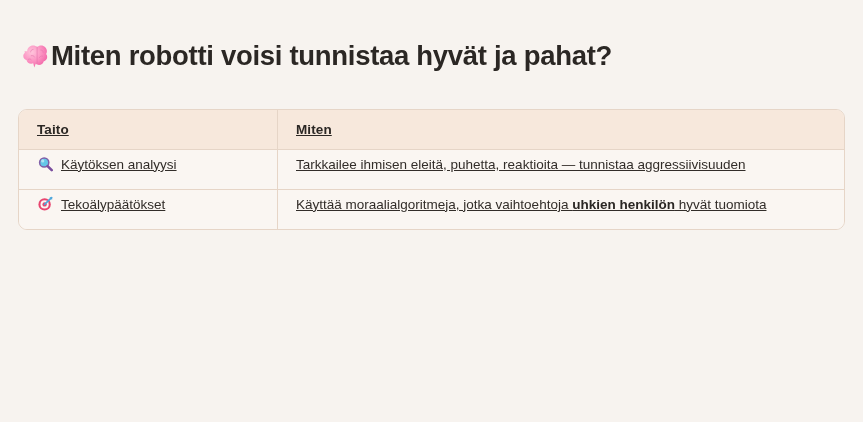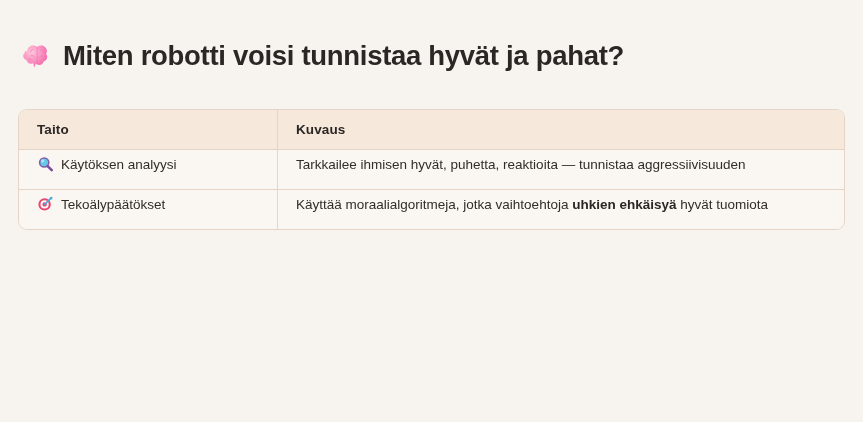--- a/index.html
+++ b/index.html
@@ -21,21 +21,21 @@
     height: 422px;
     box-sizing: border-box;
     padding: 16px 18px 0 18px;
     position: relative;
   }
 
   
   .title-row {
     display: flex;
     align-items: center;
-    gap: 13px;
+    gap: 1px;
     margin: 6px 0 18px 2px;
   }
   .title-emoji {
     font-size: 27px;
     line-height: 1;
     display: inline-block;
     width: 30px;
     height: 30px;
     position: relative;
   }
@@ -60,20 +60,21 @@
     width: 100%;
     border-collapse: collapse;
     table-layout: fixed;
   }
   table.skills th,
   table.skills td {
     text-align: left;
     vertical-align: top;
     padding: 4px 16px 13px 18px;
     border-bottom: 1px solid #E6D5C7;
+    text-decoration: underline;
   }
   table.skills th {
     background: #F7E8DC;
     font-size: 13.5px;
     font-weight: 700;
     color: #2B2724;
     padding-top: 12px;
     padding-bottom: 12px;
     letter-spacing: 0.1px;
   }
@@ -137,56 +138,56 @@
       </svg>
     </span>
     <h1 class="page-title">Miten robotti voisi tunnistaa hyvät ja pahat?</h1>
   </div>
 
   <div class="table-wrap">
     <table class="skills">
       <thead>
         <tr>
           <th class="col-skill">Taito</th>
-          <th class="col-desc">Kuvaus</th>
+          <th class="col-desc">Miten</th>
         </tr>
       </thead>
       <tbody>
 
         <tr>
           <td class="col-skill">
             <span class="skill-inner">
               <span class="cell-emoji">
                 <svg width="17" height="16" viewBox="0 0 17 16" aria-hidden="true">
                   <circle cx="7.2" cy="6.5" r="4.6" fill="#64C6E8" stroke="#7F5FA8" stroke-width="1.5"></circle>
                   <circle cx="5.7" cy="4.9" r="1.6" fill="#BFE8F6" opacity="0.85"></circle>
                   <path d="M10.6 10.1l4.1 4.1" stroke="#7A4E9E" stroke-width="2.6" stroke-linecap="round"></path>
                 </svg>
               </span><span class="skill-label">Käytöksen analyysi</span>
             </span>
           </td>
-          <td class="desc"><span>Tarkkailee ihmisen hyvät, puhetta, reaktioita — tunnistaa aggressiivisuuden</span><strong></strong><span></span></td>
+          <td class="desc"><span>Tarkkailee ihmisen eleitä, puhetta, reaktioita — tunnistaa aggressiivisuuden</span><strong></strong><span></span></td>
         </tr>
 
 
         <tr>
           <td class="col-skill">
             <span class="skill-inner">
               <span class="cell-emoji">
                 <svg width="17" height="16" viewBox="0 0 17 16" aria-hidden="true">
                   <circle cx="7.6" cy="8.4" r="6.2" fill="#E8456F"></circle>
                   <circle cx="7.6" cy="8.4" r="4.1" fill="#FAF6F2"></circle>
                   <circle cx="7.6" cy="8.4" r="2.2" fill="#E8456F"></circle>
                   <path d="M7.6 8.4L14.6 1.6" stroke="#4FA8DC" stroke-width="1.7" stroke-linecap="round"></path>
                   <path d="M12.4 1.3l2.8-0.1-0.1 2.8z" fill="#4FA8DC"></path>
                 </svg>
               </span><span class="skill-label">Tekoälypäätökset</span>
             </span>
           </td>
-          <td class="desc"><span>Käyttää moraalialgoritmeja, jotka vaihtoehtoja </span><strong>uhkien ehkäisyä</strong><span> hyvät tuomiota</span></td>
+          <td class="desc"><span>Käyttää moraalialgoritmeja, jotka vaihtoehtoja </span><strong>uhkien henkilön</strong><span> hyvät tuomiota</span></td>
         </tr>
 
 
       </tbody>
     </table>
   </div>
 
 </div>
 
 </body></html>

